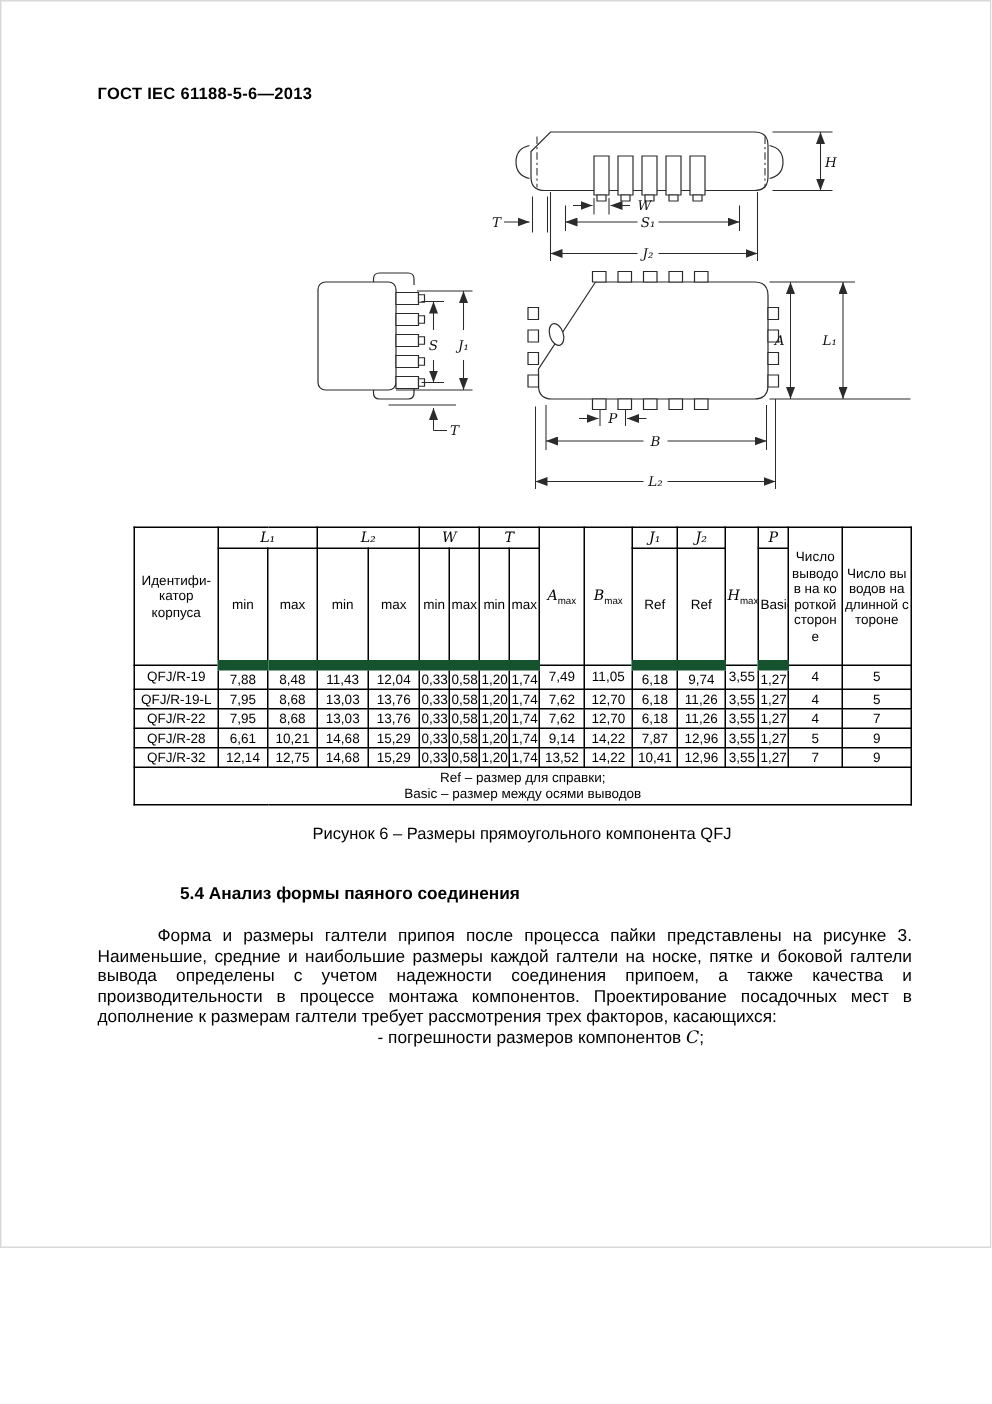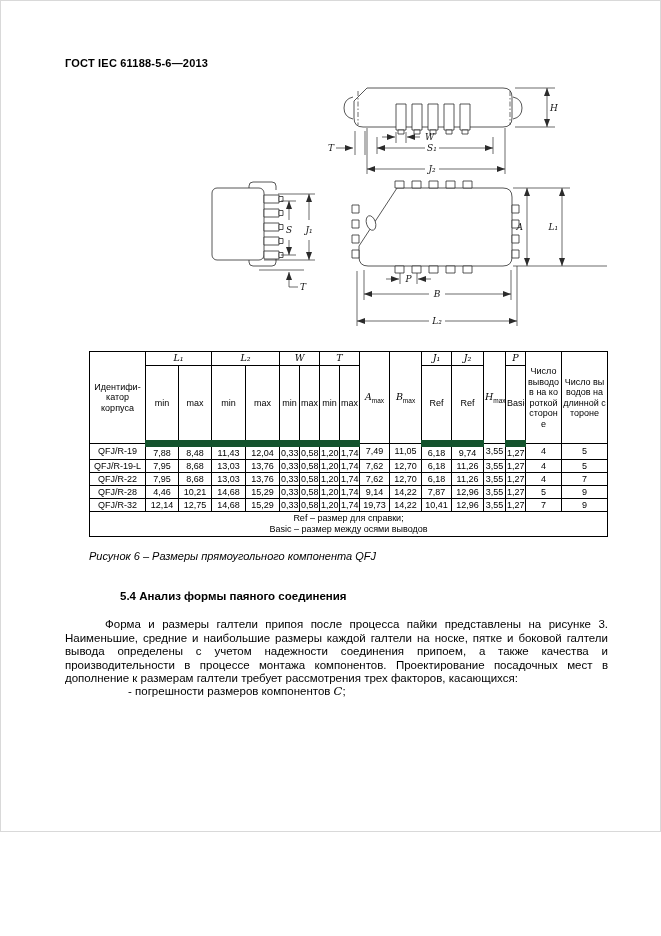--- a/index.html
+++ b/index.html
@@ -14,25 +14,25 @@
         table-layout:fixed;font-size:9px;line-height:10.5px;border:1.5px solid #000;}
   table.dims th,table.dims td{border:1px solid #000;text-align:center;vertical-align:middle;
         padding:0 1px;font-weight:normal;overflow:hidden;}
   table.dims tr.gr th{height:13px;}
   table.dims tr.sub th{height:74px;border-bottom:7px solid #14532d;}
   table.dims tbody td{height:12px;}
   table.dims th.brk{word-break:break-all;}
   td.note-cell{text-align:center;padding:1px 3px !important;height:auto !important;line-height:11px;}
   .dv{font-family:"DejaVu Serif","Liberation Serif",serif;font-style:italic;font-size:9.5px;}
   sub.mx{font-size:6.5px;line-height:0;}
-  .fig-caption{position:absolute;left:88px;top:549px;width:518px;text-align:left;font-size:11px;font-style:italic;}
+  .fig-caption{position:absolute;left:88px;top:549px;width:518px;text-align:center;font-size:11px;}
   .text-block{position:absolute;left:64px;top:574px;width:543px;font-size:11.5px;line-height:13.4px;}
   .text-block h4{margin:15px;font-size:11.5px;font-weight:bold;text-indent:40px;}
   .text-block p{margin:0;text-align:justify;text-indent:40px;}
-  .list-item{margin-left:63px;}
+  .list-item{margin-left:48px;text-align:center;}
   .ivar{font-family:"DejaVu Serif","Liberation Serif",serif;font-style:italic;}
   .page-number{position:absolute;left:71px;top:847px;font-size:11px;}
   text.dim{font-family:"DejaVu Serif","Liberation Serif",serif;font-style:italic;font-size:9px;fill:#111;}
   .ln{stroke:#2b2b2b;stroke-width:.8;fill:none;}
   .thin{stroke:#2b2b2b;stroke-width:.7;fill:none;}
   .wht{fill:#fff;stroke:#2b2b2b;stroke-width:.8;}
 </style>
 </head>
 <body>
 
@@ -292,21 +292,21 @@
           <td>12,70</td>
           <td>6,18</td>
           <td>11,26</td>
           <td>3,55</td>
           <td>1,27</td>
           <td>4</td>
           <td>7</td>
         </tr>
       <tr>
           <td>QFJ/R-28</td>
-          <td>4,46</td>
+          <td>6,61</td>
           <td>10,21</td>
           <td>14,68</td>
           <td>15,29</td>
           <td>0,33</td>
           <td>0,58</td>
           <td>1,20</td>
           <td>1,74</td>
           <td>9,14</td>
           <td>14,22</td>
           <td>7,87</td>
@@ -319,21 +319,21 @@
       <tr>
           <td>QFJ/R-32</td>
           <td>12,14</td>
           <td>12,75</td>
           <td>14,68</td>
           <td>15,29</td>
           <td>0,33</td>
           <td>0,58</td>
           <td>1,20</td>
           <td>1,74</td>
-          <td>19,73</td>
+          <td>13,52</td>
           <td>14,22</td>
           <td>10,41</td>
           <td>12,96</td>
           <td>3,55</td>
           <td>1,27</td>
           <td>7</td>
           <td>9</td>
         </tr>
       <tr>
         <td class="note-cell" colspan="17">

